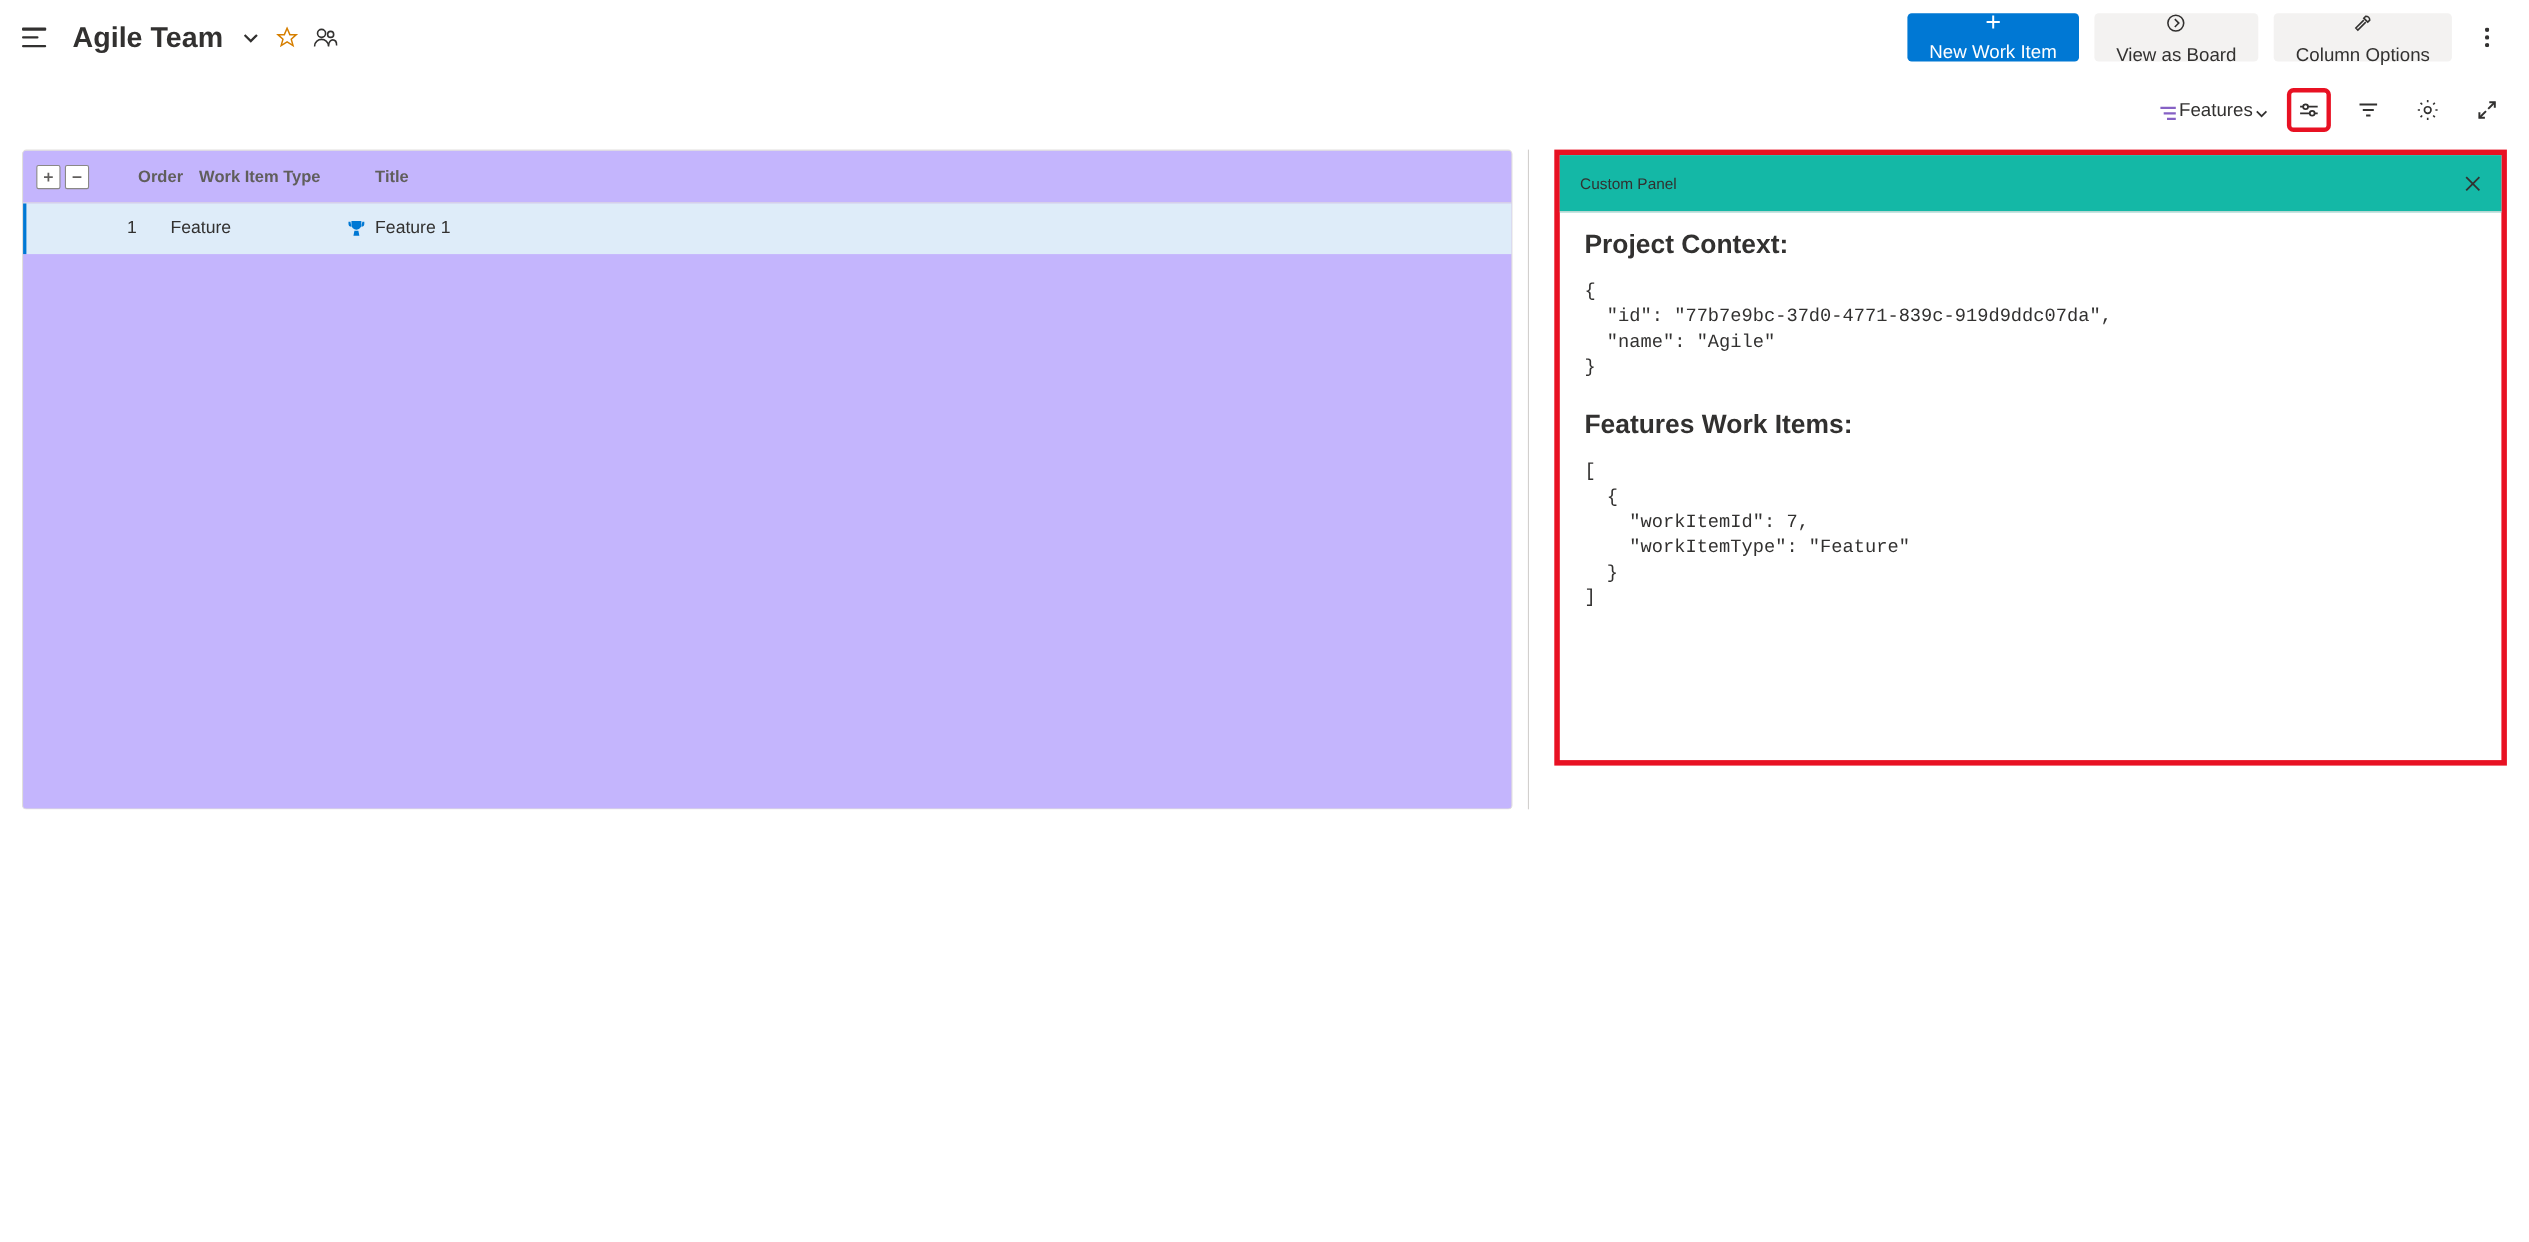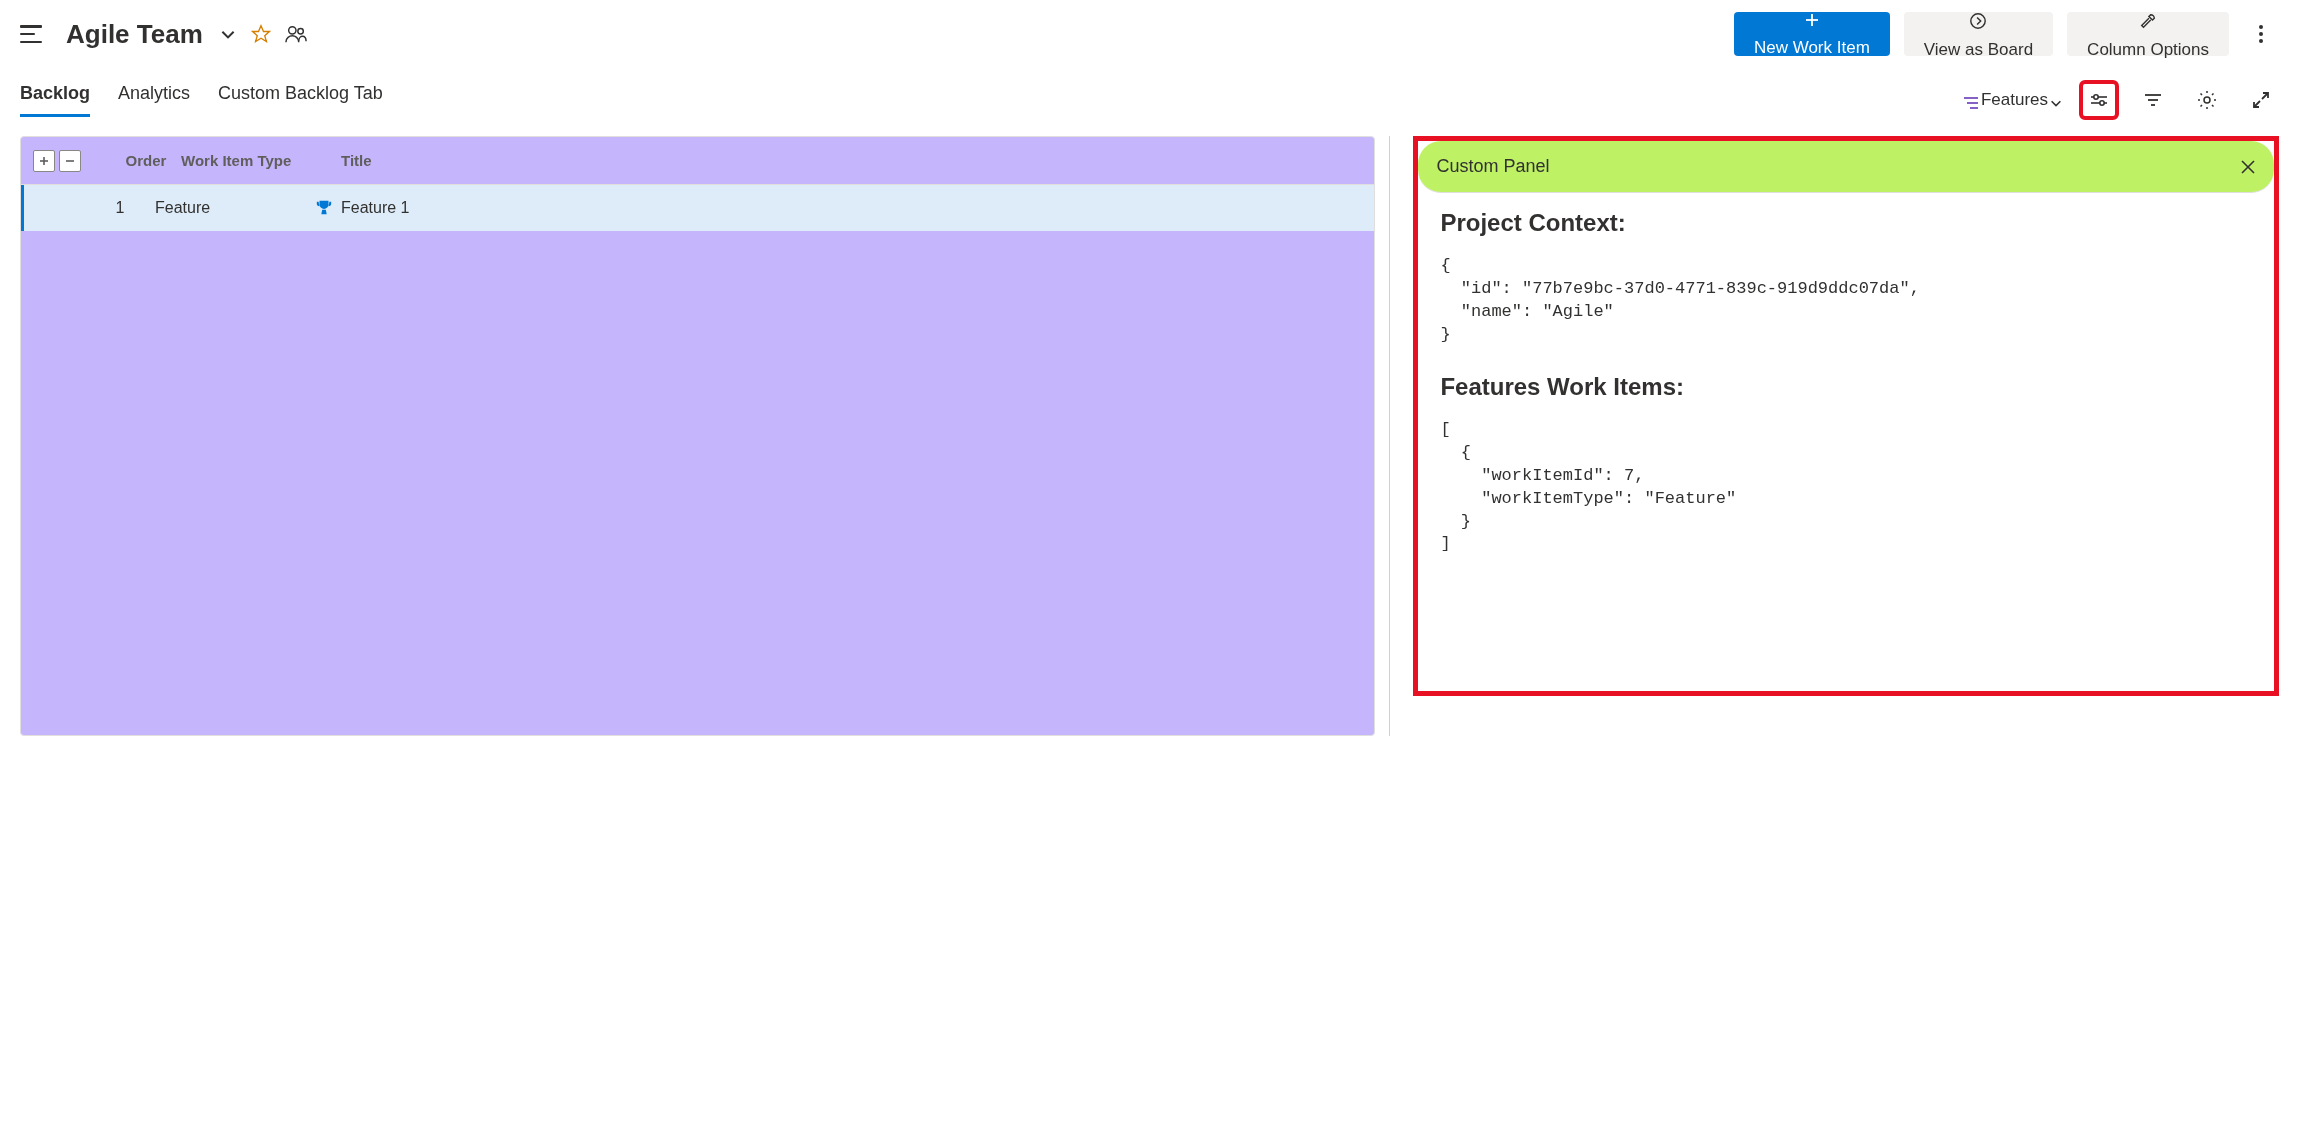--- a/index.html
+++ b/index.html
@@ -67,23 +67,22 @@
 
     
     .panel-wrap { flex:1; position:relative; }
     .panel-divider { position:absolute; left:-24px; top:0; width:1px; height:600px; background:#d2d0ce; }
     .custom-panel {
       border:5px solid #e81123; background:#fff;
       height:560px; width:100%;
     }
     .panel-header {
       display:flex; align-items:center; justify-content:space-between;
-      background:#bef264; height:52px; padding:0 18px; border-bottom:1px solid #e1dfdd;
-      font-size:18px;
-      border-radius:23px;
+      background:#14b8a6; height:52px; padding:0 18px; border-bottom:1px solid #e1dfdd;
+      font-size:14px;
     }
     .panel-close { cursor:pointer; }
     .panel-body { padding: 16px 22px; }
     .panel-body h2 { font-size:24px; font-weight:700; margin: 0 0 18px 0; }
     .panel-body h2.second { margin-top: 26px; }
     .panel-body pre {
       font-family: Consolas, "Courier New", monospace;
       font-size:17px; line-height:1.35; white-space:pre;
     }
 
@@ -152,25 +151,20 @@
   <div class="kebab">
     <svg width="4" height="18" viewBox="0 0 4 18" fill="#323130">
         <circle cx="2" cy="2" r="2"></circle>
         <circle cx="2" cy="9" r="2"></circle>
         <circle cx="2" cy="16" r="2"></circle>
       </svg>
   </div>
 </div>
 
 <div class="tabs-row">
-  <div class="tabs">
-    <div class="tab active">Backlog</div>
-    <div class="tab">Analytics</div>
-    <div class="tab">Custom Backlog Tab</div>
-  </div>
 
   <div class="right-tools">
     <div class="level-selector">
       <span class="level-lines">
         <svg width="18" height="14" viewBox="0 0 18 14" stroke="#8661c5" stroke-width="2">
             <line x1="2" y1="2" x2="16" y2="2"></line>
             <line x1="5" y1="7" x2="16" y2="7"></line>
             <line x1="8" y1="12" x2="16" y2="12"></line>
           </svg>
       </span>

